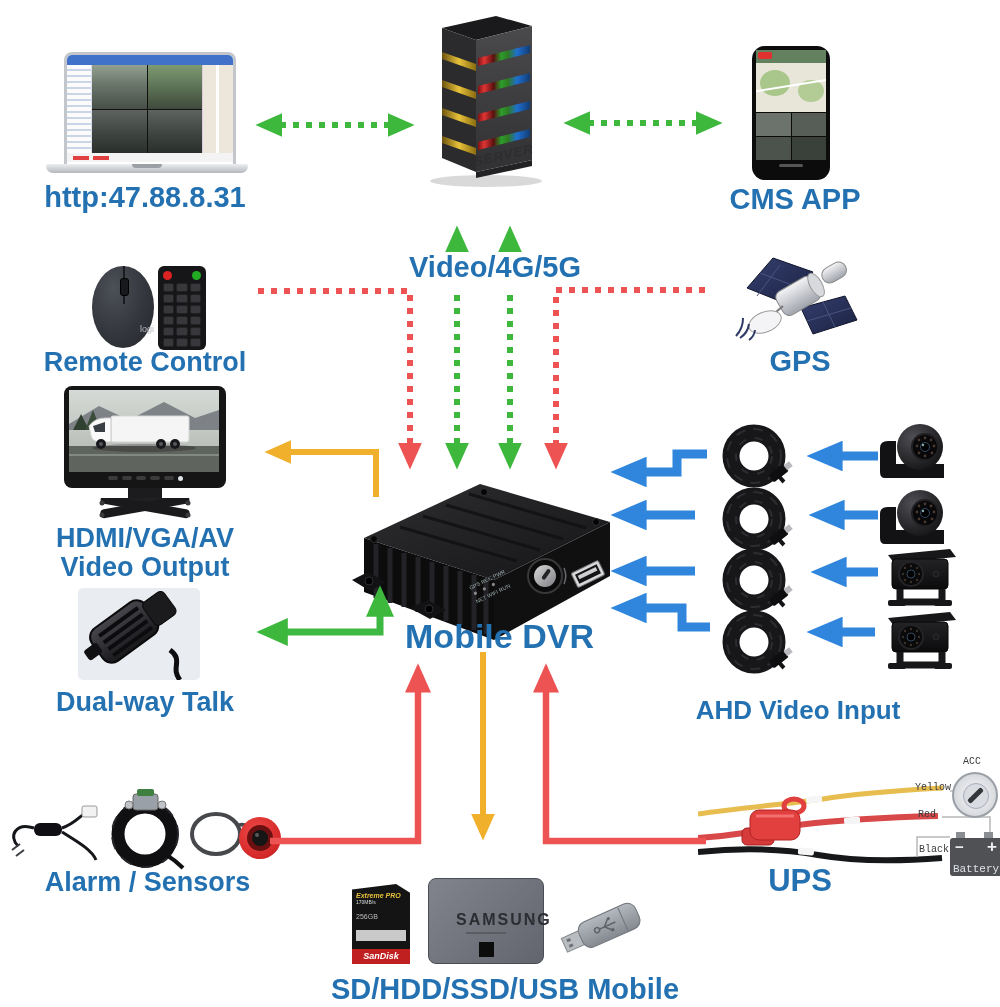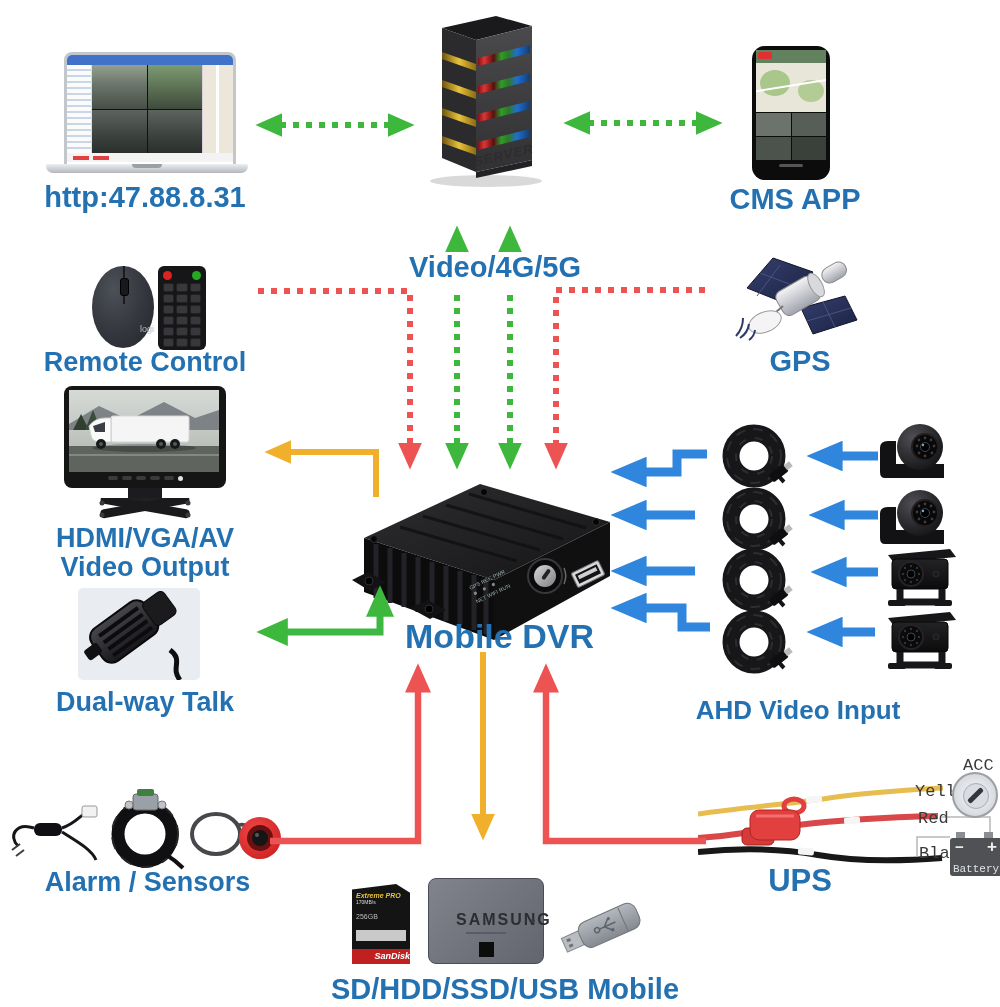--- a/index.html
+++ b/index.html
@@ -69,37 +69,37 @@
   
   .coil{width:76px;height:66px;}
   .cam{width:86px;height:62px;}
   
   .acc-dial{left:952px;top:772px;width:46px;height:46px;border-radius:50%;
     background:radial-gradient(#f1f1f3 20%,#c8ccd1);border:2px solid #9aa0a6;box-sizing:border-box;}
   .acc-dial::before{content:"";position:absolute;left:9px;top:9px;width:24px;height:24px;border-radius:50%;
     background:#d9dce1;border:1px solid #aab;}
   .acc-slot{position:absolute;left:19px;top:12px;width:5px;height:19px;background:#33363b;
     border-radius:2px;transform:rotate(45deg);}
-  .wire-lbl{position:absolute;font-family:"Liberation Mono",monospace;font-size:17px;color:#3a3a3a;}
+  .wire-lbl{position:absolute;font-family:"Liberation Mono",monospace;font-size:10px;color:#3a3a3a;}
   .battery{left:950px;top:838px;width:52px;height:38px;background:#4f5154;border-radius:3px;}
   .battery i{position:absolute;top:-6px;width:9px;height:6px;background:#8a8d92;}
   .bat-minus{position:absolute;left:5px;top:0;color:#f0f0f0;font-weight:bold;font-size:15px;}
   .bat-plus{position:absolute;right:5px;top:-1px;color:#f0f0f0;font-weight:bold;font-size:17px;}
   .bat-name{position:absolute;left:0;right:0;bottom:1px;text-align:center;color:#dfe2e6;
     font-family:"Liberation Mono",monospace;font-size:11px;}
   
   .sdcard{left:352px;top:884px;width:58px;height:80px;background:#141414;
     clip-path:polygon(0 7%,76% 0,100% 11%,100% 100%,0 100%);padding:8px 4px 0;box-sizing:border-box;}
   .sd-series{color:#e8c23a;font-size:7px;font-weight:bold;font-style:italic;}
   .sd-speed{color:#ddd;font-size:5px;}
   .sd-cap{color:#d03030;font-size:17px;font-weight:bold;line-height:1;}
   .sd-cap span{font-size:7px;color:#bbb;font-weight:normal;}
   .sd-strip{position:absolute;left:4px;right:4px;top:46px;height:11px;background:#c9c9c9;}
   .sd-brand{position:absolute;left:0;right:0;bottom:0;height:15px;background:#c02020;color:#fff;
-    font-size:9px;font-weight:bold;font-style:italic;text-align:right;line-height:15px;}
+    font-size:9px;font-weight:bold;font-style:italic;text-align:center;line-height:15px;}
   .ssd{left:428px;top:878px;width:116px;height:86px;border-radius:8px;border:1px solid #4a4d55;
     background:linear-gradient(135deg,#81848d,#62656d);text-align:center;box-sizing:border-box;}
   .ssd-brand{margin-top:32px;color:#2b2d33;font-weight:bold;font-size:16px;letter-spacing:2px;padding-left:27px;}
   .ssd-line{width:40px;height:2px;background:#595c63;margin:3px auto 0;}
   .ssd-sq{position:absolute;left:50%;bottom:6px;width:15px;height:15px;margin-left:-7px;background:#0c0c0c;}
   .ssd-dot{position:absolute;right:8px;top:40px;width:4px;height:4px;border-radius:50%;background:#3a3c42;}
   svg{display:block;}
 </style>
 </head>
 <body>

